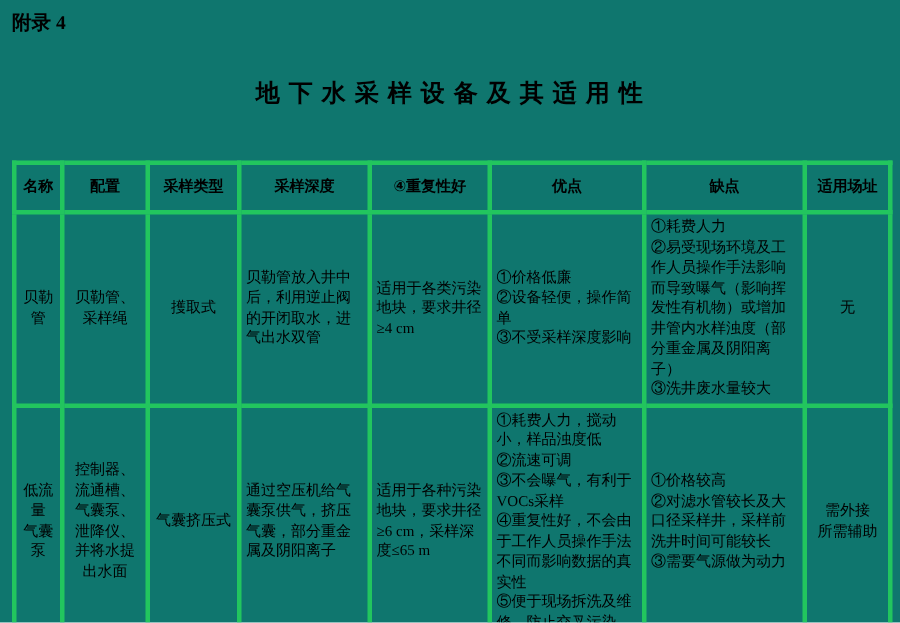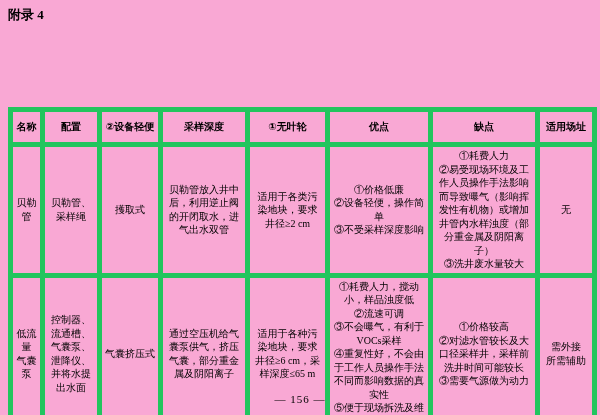--- a/index.html
+++ b/index.html
@@ -6,21 +6,21 @@
     margin: 0;
     padding: 0;
     background: #ffffff;
     font-family: "Liberation Serif", "DejaVu Serif", serif;
     color: #000000;
   }
   .page {
     position: relative;
     width: 600px;
     height: 415px;
-    background: #f9a8d4;
+    background: #0f766e;
     overflow: hidden;
   }
   .appendix {
     position: absolute;
     top: 6px;
     left: 8px;
     font-size: 13px;
     font-weight: bold;
   }
   .doc-title {
@@ -35,91 +35,91 @@
   }
   table.main {
     position: absolute;
     top: 107px;
     left: 8px;
     width: 584px;
     border-collapse: collapse;
     table-layout: fixed;
   }
   table.main th, table.main td {
-    border: 5px solid #22c55e;
+    border: 3px solid #22c55e;
     font-size: 10px;
     line-height: 1.35;
     padding: 2px 3px;
     vertical-align: middle;
     overflow: hidden;
   }
   table.main th {
     font-weight: bold;
     text-align: center;
     height: 26px;
     font-family: "Liberation Sans", "DejaVu Sans", sans-serif;
   }
   td.center {
     text-align: center;
   }
   .pre {
     white-space: pre-line;
-    text-align: center;
   }
   tr.row1 td { height: 101px; }
   tr.row2 td { height: 141px; }
   .pagenum {
     position: absolute;
     top: 393px;
     left: 0;
     width: 100%;
     text-align: center;
     font-size: 11px;
     letter-spacing: 1px;
   }
 </style>
 </head>
 <body>
 
 <div class="page">
 
   <div class="appendix">附录 4</div>
 
+  <div class="doc-title">地 下 水 采 样 设 备 及 其 适 用 性</div>
 
   <table class="main">
     <colgroup>
       <col style="width:32px">
       <col style="width:57px">
       <col style="width:61px">
       <col style="width:87px">
       <col style="width:80px">
       <col style="width:103px">
       <col style="width:107px">
       <col style="width:57px">
     </colgroup>
     <thead>
       <tr>
         <th>名称</th>
         <th>配置</th>
-        <th>②设备轻便</th>
+        <th>采样类型</th>
         <th>采样深度</th>
-        <th>①无叶轮</th>
+        <th>④重复性好</th>
         <th>优点</th>
         <th>缺点</th>
         <th>适用场址</th>
       </tr>
     </thead>
     <tbody>
       <tr class="row1">
         <td class="center pre">贝勒管</td>
         <td class="center pre">贝勒管、
 采样绳</td>
         <td class="center pre">擭取式</td>
         <td class="pre">贝勒管放入井中后，利用逆止阀的开闭取水，进气出水双管</td>
-        <td class="pre">适用于各类污染地块，要求井径≥2 cm</td>
+        <td class="pre">适用于各类污染地块，要求井径≥4 cm</td>
         <td class="pre">①价格低廉
 ②设备轻便，操作简单
 ③不受采样深度影响</td>
         <td class="pre">①耗费人力
 ②易受现场环境及工作人员操作手法影响而导致曝气（影响挥发性有机物）或增加井管内水样浊度（部分重金属及阴阳离子）
 ③洗井废水量较大</td>
         <td class="center pre">无</td>
       </tr>
       <tr class="row2">
         <td class="center pre">低流量
@@ -135,15 +135,14 @@
 ⑤便于现场拆洗及维修，防止交叉污染</td>
         <td class="pre">①价格较高
 ②对滤水管较长及大口径采样井，采样前洗井时间可能较长
 ③需要气源做为动力</td>
         <td class="center pre">需外接
 所需辅助</td>
       </tr>
     </tbody>
   </table>
 
-  <div class="pagenum">—  156  —</div>
 
 </div>
 
 </body></html>

